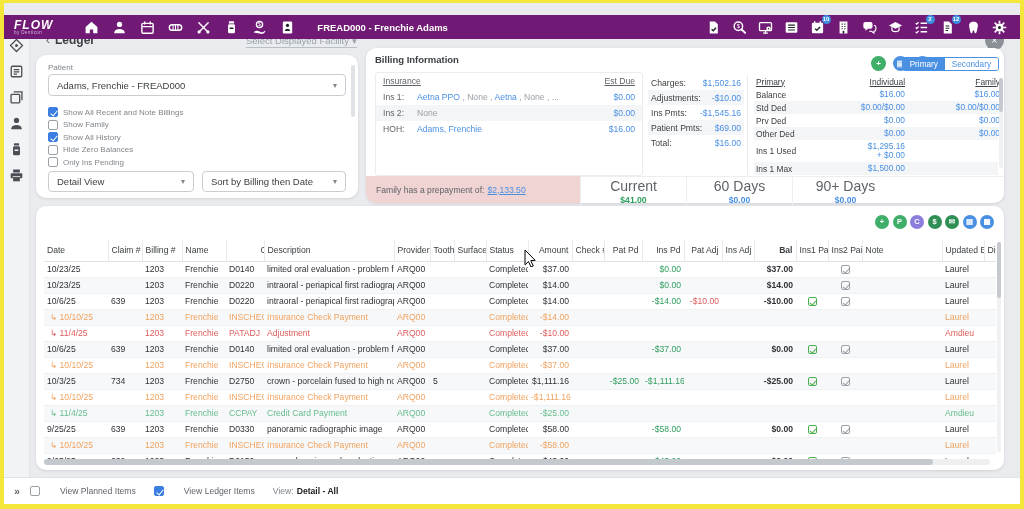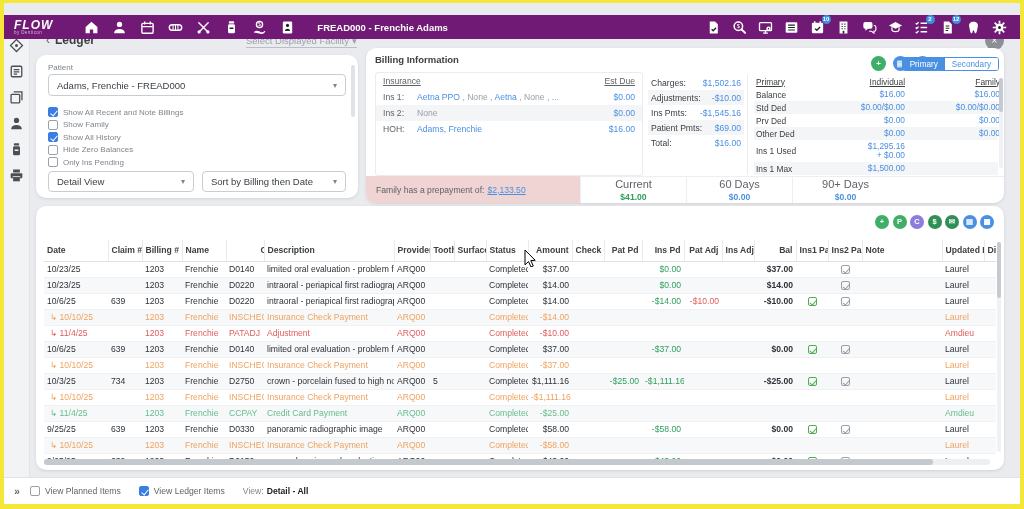--- a/index.html
+++ b/index.html
@@ -85,33 +85,33 @@
   .bd-row:nth-child(even){background:#f4f5f7}
   .bd-row .l{color:#3c4043}
   .bd-row .v{color:#4a90e2;line-height:1.15}
   .bd-vscroll{position:absolute;right:1px;top:30px;width:4px;height:90px;background:#f0f1f3;border-radius:2px}
   .bd-vscroll i{display:block;width:100%;height:34px;background:#c6cad0;border-radius:2px}
 
   .prepay{position:absolute;left:0;top:128px;width:214px;height:27px;background:#f0d3d3;border-radius:0 0 0 10px;display:flex;align-items:center;padding-left:10px;font-size:8.6px;color:#5f6368;gap:3px}
   .prepay a{color:#4a90e2;text-decoration:underline;cursor:pointer}
   .aging{position:absolute;left:214px;top:128px;width:424px;height:27px;display:grid;grid-template-columns:repeat(4,1fr);border-top:1px solid #eceef0}
   .age-cell{border-left:1px solid #eceef0;display:flex;flex-direction:column;align-items:center;justify-content:center;line-height:1.3}
-  .age-cell .al{font-size:11px;color:#5f6368}
+  .age-cell .al{font-size:14px;color:#5f6368}
   .age-cell .av{font-size:8.6px;font-weight:700}
   .av.green{color:#2f9e5f}.av.blue{color:#4a90e2}
 
   
   .trans-card{left:32px;top:203px;width:968px;height:264px}
   .search{position:absolute;left:8px;top:7px;width:312px;height:20px;border:1px solid #d4d7db;border-radius:4px;padding:0 8px;font-size:8.8px;color:#3c4043;outline:none;font-family:"Liberation Sans",sans-serif}
   .search::placeholder{color:#9aa0a6}
   .tr-actions{position:absolute;right:10px;top:9px;display:flex;gap:3.5px}
   .tr-actions .circ-btn{width:14px;height:14px;font-size:7.5px}
   .tablewrap{position:absolute;left:8px;top:34px;width:952px;height:223px;overflow:hidden}
   table{border-collapse:collapse;table-layout:fixed;width:952px;font-size:8.6px;color:#2f3136}
-  th{height:21px;font-weight:700;text-align:left;padding:0 3px;border-right:1px solid #e8eaed;border-bottom:1px solid #dfe1e5;color:#3c4043;white-space:nowrap;overflow:hidden;background:#fff}
+  th{height:21px;font-weight:400;text-align:left;padding:0 3px;border-right:1px solid #e8eaed;border-bottom:1px solid #dfe1e5;color:#3c4043;white-space:nowrap;overflow:hidden;background:#fff}
   th.num{text-align:right}
   td{height:16px;padding:0 3px;white-space:nowrap;overflow:hidden}
   tbody tr{border-bottom:1px solid #f0f1f3}
   tbody tr.even td{background:#f7f8f9}
   td.num{text-align:right}
   td.boldv{font-weight:700}
   .mg{color:#2f9e5f}.mr{color:#e05c5c}
   tr.orange td{color:#f0a25f}
   tr.red td{color:#e05c5c}
   tr.greenrow td{color:#66bd8e}
@@ -119,21 +119,21 @@
   .tcb::after{content:"";position:absolute;left:2.2px;top:0.4px;width:2.6px;height:5px;border:solid #9aa0a6;border-width:0 1.4px 1.4px 0;transform:rotate(40deg)}
   .tcb.green{border-color:#4caf50}.tcb.green::after{border-color:#4caf50}
   .hscroll{position:absolute;left:8px;right:14px;bottom:5px;height:6px;background:#edeff1;border-radius:3px}
   .hscroll i{display:block;height:100%;width:94%;background:#c4c9ce;border-radius:3px}
   .tr-vscroll{position:absolute;right:3px;top:36px;width:4px;height:210px;background:#f0f1f3;border-radius:2px}
   .tr-vscroll i{display:block;width:100%;height:56px;background:#c6cad0;border-radius:2px}
 
   
   .footerbar{position:absolute;left:0;bottom:0;width:100%;height:27px;background:#fff;border-top:1px solid #e0e2e6;display:flex;align-items:center;font-size:8.6px;color:#5f6368;z-index:4}
   .ft-expand{width:26px;text-align:center;color:#5f6368;font-weight:700;font-size:10px;cursor:pointer}
-  .ft-group{display:flex;align-items:center;gap:5px;margin-right:18px;cursor:pointer}
+  .ft-group{display:flex;align-items:center;gap:20px;margin-right:18px;cursor:pointer}
   .ft-view{color:#80868b}
   .ft-view b{color:#202124;margin-left:3px}
   .ft-right{margin-left:auto;display:flex;align-items:center;gap:6px;margin-right:10px}
   .ft-datebox{border:1px solid #c9cdd2;border-radius:3px;height:18px;display:flex;align-items:center;padding:0 7px;font-size:8.8px;color:#202124;cursor:pointer}
   .ft-cal{color:#5f6368;display:flex;cursor:pointer}
 
   .cursor{position:absolute;left:520px;top:246px;z-index:50;pointer-events:none}
 </style>
 </head>
 <body>

